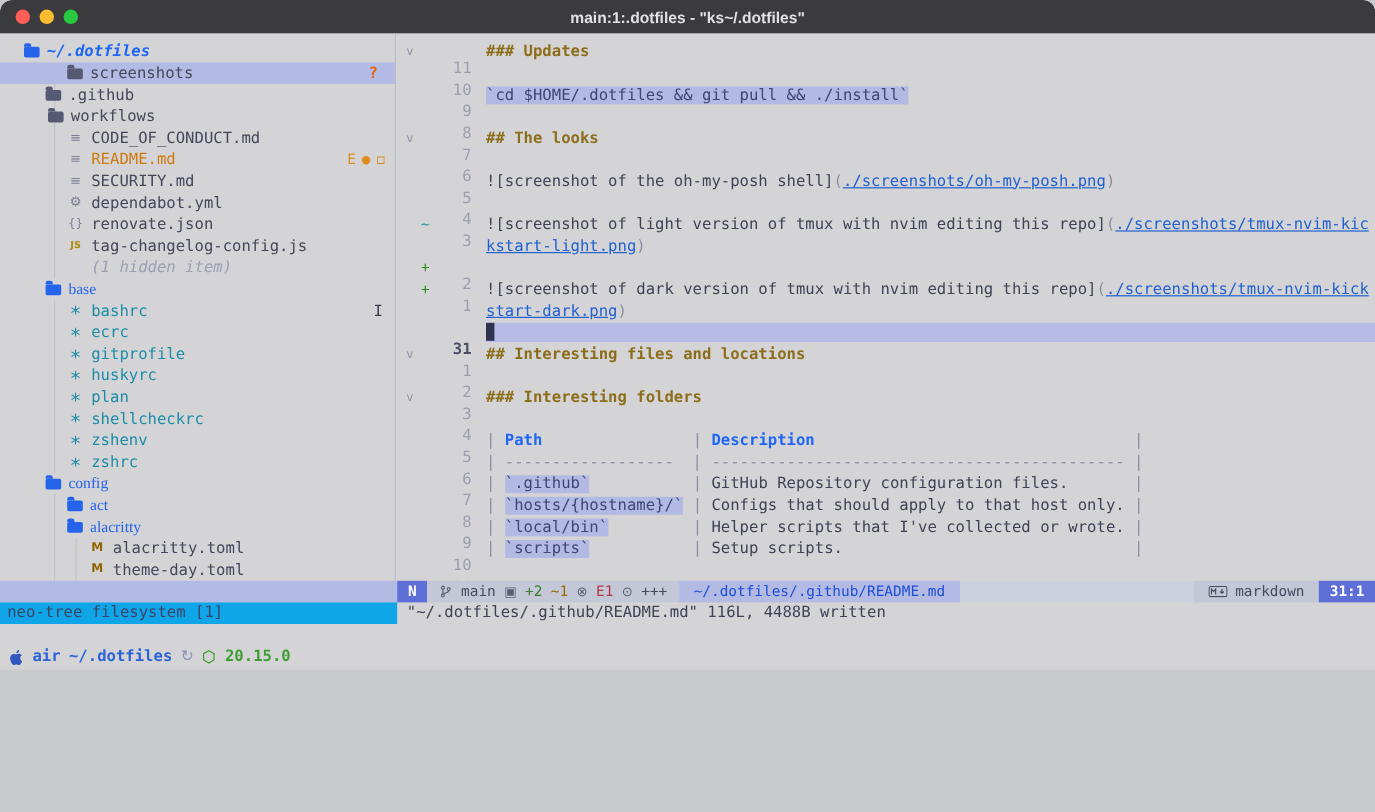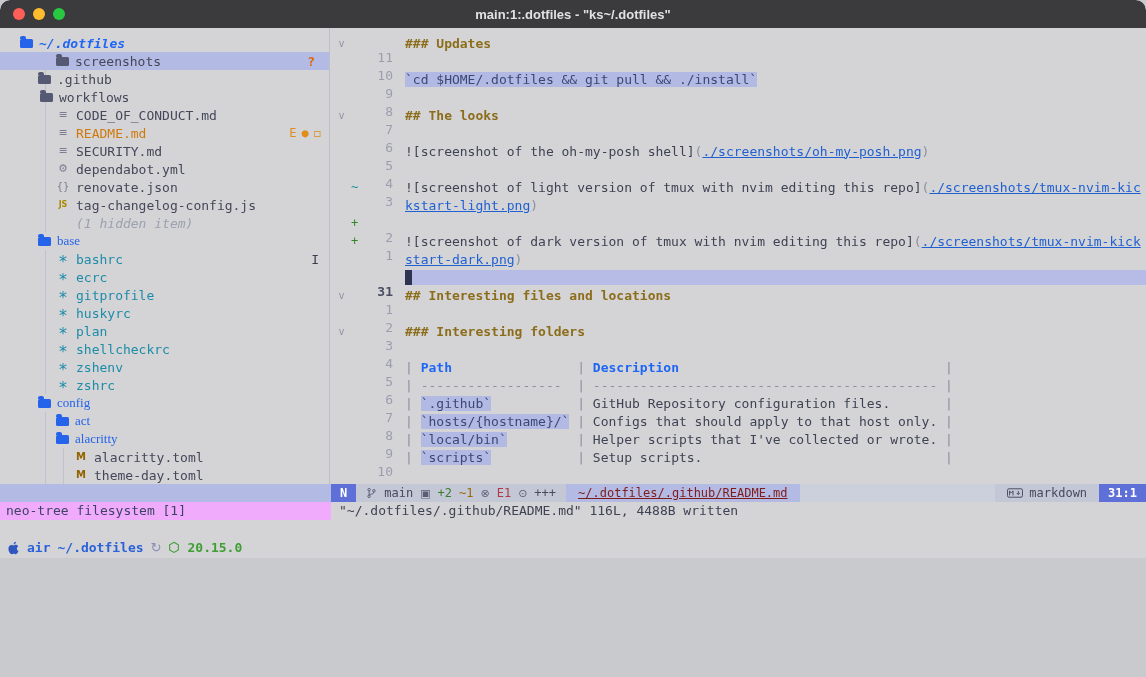--- a/index.html
+++ b/index.html
@@ -50,27 +50,27 @@
   .s-link{color:#2060d0;text-decoration:underline;}
   .s-code{background:#b2bae4;color:#3b4775;}
   .s-th{color:#1e66f5;font-weight:bold;}
   
   .statusline{position:absolute;top:456px;left:0;right:0;height:18px;display:flex;font-size:12px;}
   .sl-tree{width:331px;background:#b3bae3;flex:none;}
   .sl-mode{background:#5f6fd8;color:#fff;font-weight:bold;padding:0 9px;display:flex;align-items:center;}
   .sl-info{background:#c4c7d6;color:#474a5e;display:flex;align-items:center;gap:7px;padding:0 10px;white-space:nowrap;}
   .sl-ic{font-family:"DejaVu Sans",sans-serif;font-size:11px;color:#5a5e75;display:flex;align-items:center;}
   .sl-add{color:#3a7d2c;}.sl-chg{color:#9a6b00;}.sl-err{color:#b03a48;}
-  .sl-path{background:#b3bae3;color:#7f1d1d;display:flex;align-items:center;padding:0 12px;white-space:nowrap;text-decoration:underline;}
+  .sl-path{background:#b3bae3;color:#1d4ed8;display:flex;align-items:center;padding:0 12px;white-space:nowrap;}
   .sl-fill{flex:1;background:#cccfdc;}
   .sl-ft{background:#c4c7d6;color:#474a5e;display:flex;align-items:center;gap:6px;padding:0 12px;}
   .sl-pos{background:#5f6fd8;color:#fff;font-weight:bold;display:flex;align-items:center;padding:0 9px;}
   
   .msgline{position:absolute;top:474px;left:0;right:0;height:18px;display:flex;}
-  .nt-bar{width:331px;flex:none;background:#f0abfc;color:#3e4366;padding-left:6px;line-height:18px;box-sizing:border-box;}
+  .nt-bar{width:331px;flex:none;background:#0ea5e9;color:#3e4366;padding-left:6px;line-height:18px;box-sizing:border-box;}
   .cmd-msg{padding-left:8px;color:#3f4254;line-height:18px;white-space:pre;}
   
   .prompt-line{position:absolute;top:512px;left:8px;display:flex;align-items:center;gap:7px;font-weight:bold;}
   .p-user,.p-path{color:#2b62d9;}
   .p-reload{color:#8a90b8;font-weight:normal;font-family:"DejaVu Sans",sans-serif;}
   .p-node{color:#3f9e33;}
   .apple{color:#3056c0;display:flex;align-items:center;}
   .hex{color:#3f9e33;display:flex;align-items:center;}
   .arrow-line{position:absolute;top:530px;left:8px;color:#179299;font-weight:bold;}
   

